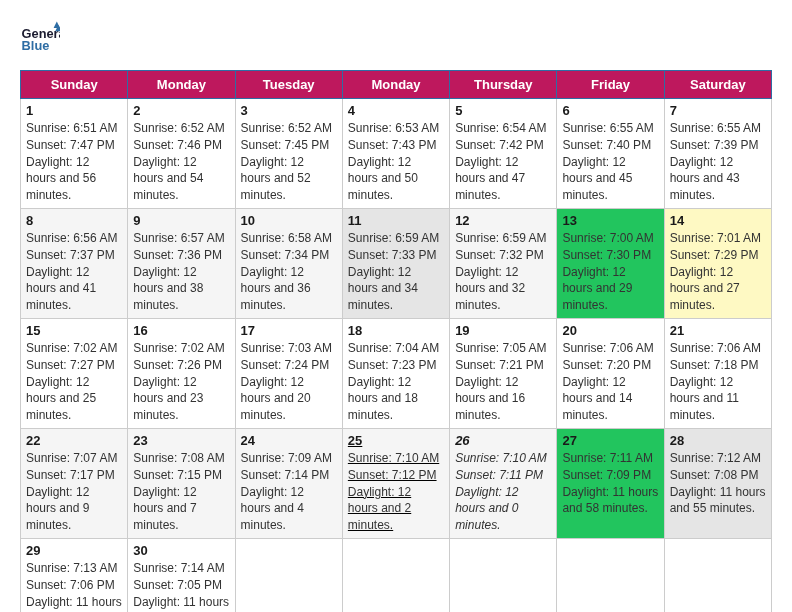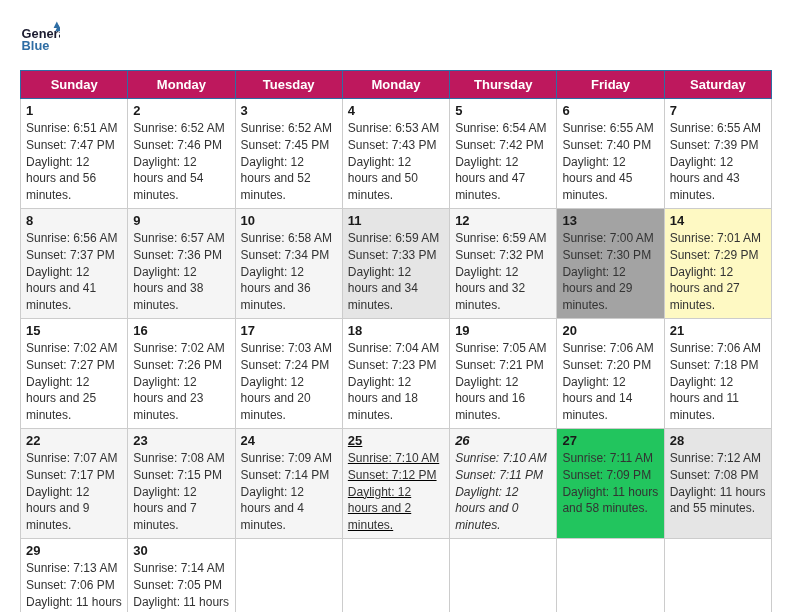--- a/index.html
+++ b/index.html
@@ -208,21 +208,21 @@
         </div>
       </td>
         <td style="background: rgb(245, 245, 245);">
         <span class="day-number">12</span>
         <div class="day-info">
           Sunrise: 6:59 AM<br>
           Sunset: 7:32 PM<br>
           Daylight: 12 hours and 32 minutes.
         </div>
       </td>
-        <td style="background: #a3a3a3;">
+        <td style="background: #22c55e;">
         <span class="day-number">13</span>
         <div class="day-info">
           Sunrise: 7:00 AM<br>
           Sunset: 7:30 PM<br>
           Daylight: 12 hours and 29 minutes.
         </div>
       </td>
         <td style="background: #fef9c3;">
         <span class="day-number">14</span>
         <div class="day-info">

